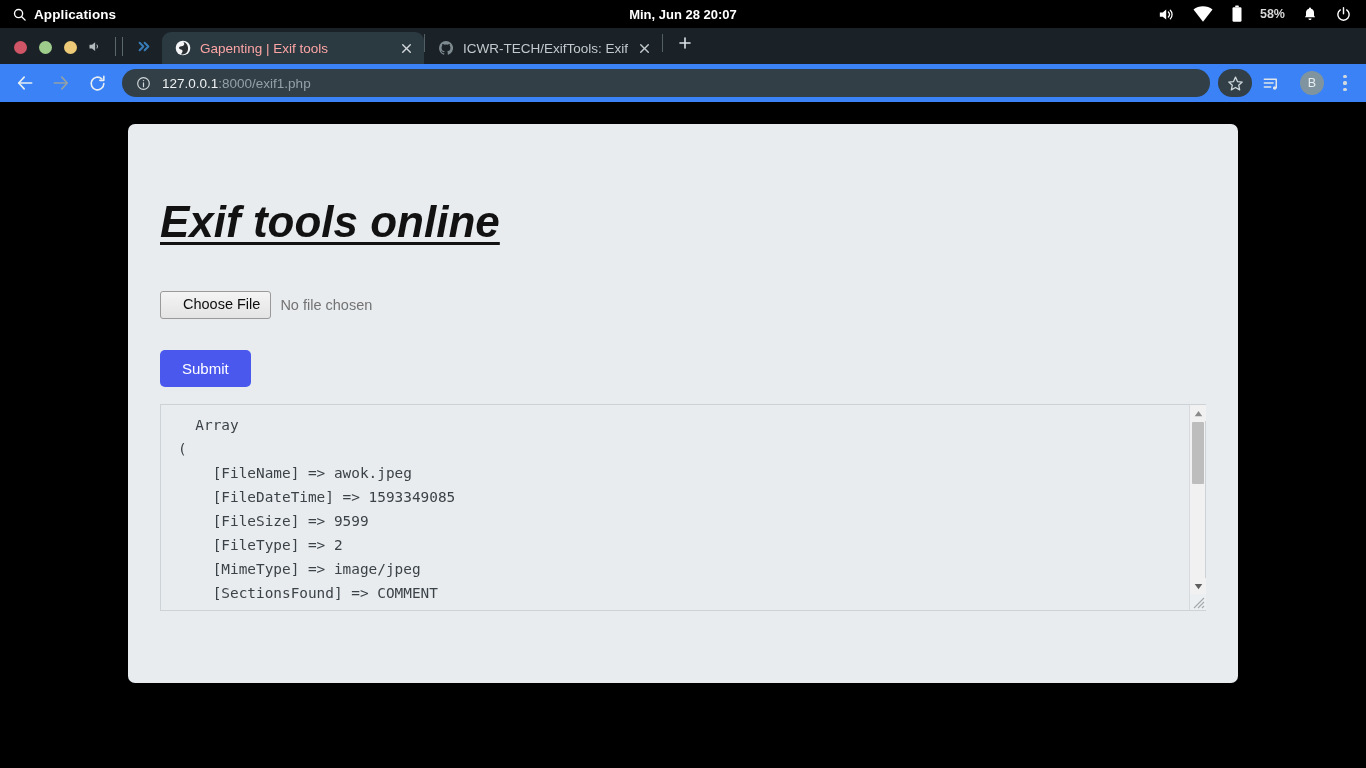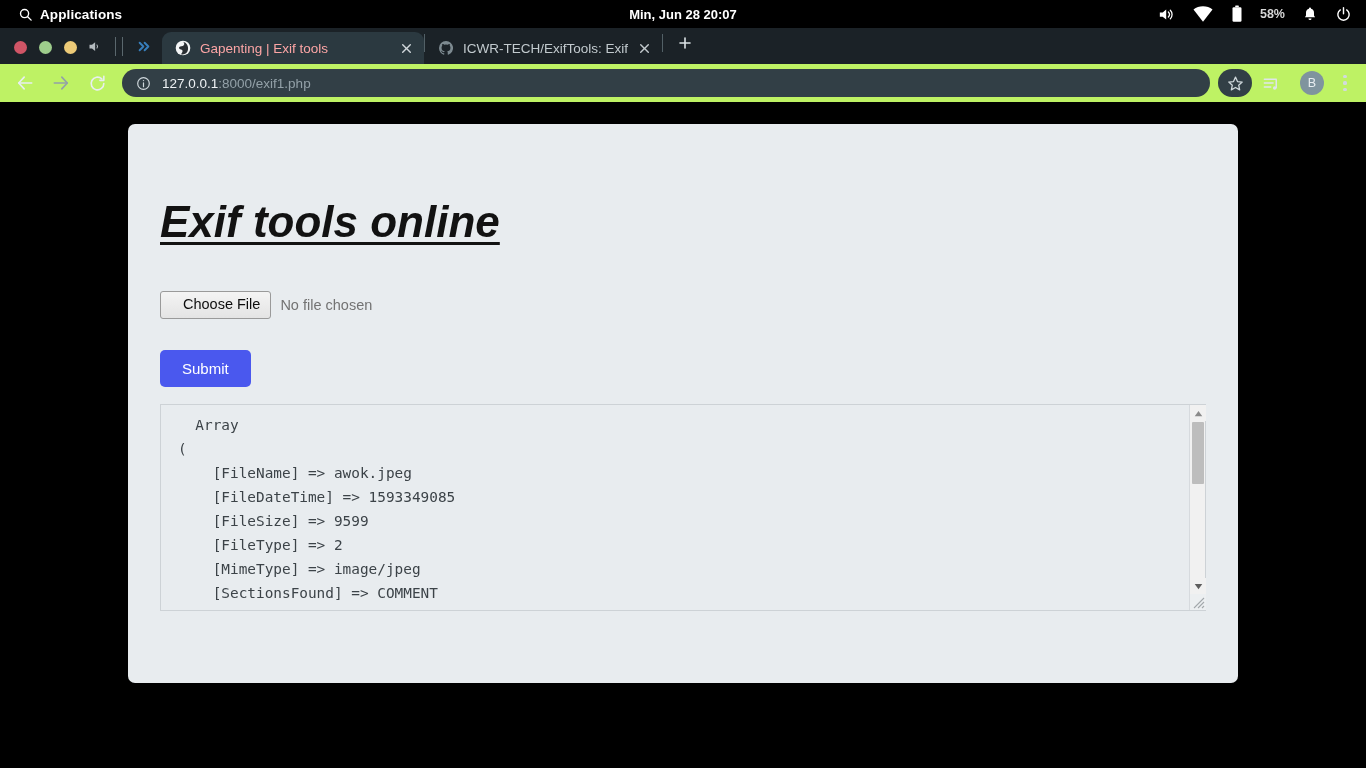--- a/index.html
+++ b/index.html
@@ -9,21 +9,21 @@
     font-family: "Liberation Sans", sans-serif;
     overflow: hidden;
   }
 
   
   #os-bar {
     position: absolute; left: 0; top: 0; width: 1366px; height: 28px;
     background: #000; color: #fff;
     display: flex; align-items: center;
   }
-  #os-left { display: flex; align-items: center; gap: 7px; padding-left: 18px; }
+  #os-left { display: flex; align-items: center; gap: 7px; padding-left: 12px; }
   #os-left .lbl { font-size: 13.5px; font-weight: bold; letter-spacing: .1px; }
   #os-center {
     position: absolute; left: 0; right: 0; text-align: center;
     font-size: 13px; font-weight: bold; pointer-events: none;
   }
   #os-center .datetime { display: inline-block; }
   #os-right {
     margin-left: auto; display: flex; align-items: center;
     gap: 17px; padding-right: 14px;
   }
@@ -58,21 +58,21 @@
   .tab .favicon { flex: 0 0 16px; width: 16px; height: 16px; }
   .tab .title {
     flex: 1 1 auto; white-space: nowrap; overflow: hidden;
     text-overflow: clip; font-size: 13.5px;
   }
   .tab .close { flex: 0 0 14px; opacity: .9; }
   .tabsep { width: 1px; height: 18px; background: #526066; align-self: center; margin-bottom: 7px; }
   #newtab { padding: 0 14px 7px 14px; align-self: center; }
 
   #toolbar {
-    height: 38px; background: #bef264; display: flex; align-items: center;
+    height: 38px; background: #3b82f6; display: flex; align-items: center;
     padding: 0 10px 0 8px; gap: 2px;
   }
   .navbtn { width: 34px; height: 30px; display: flex; align-items: center; justify-content: center; }
   #urlpill {
     flex: 1 1 auto; height: 28px; margin: 0 6px 0 6px;
     background: #323f46; border-radius: 14px;
     display: flex; align-items: center; gap: 11px; padding: 0 14px;
     font-size: 13.5px;
   }
   #urlpill .url-host { color: #eef2f4; }

